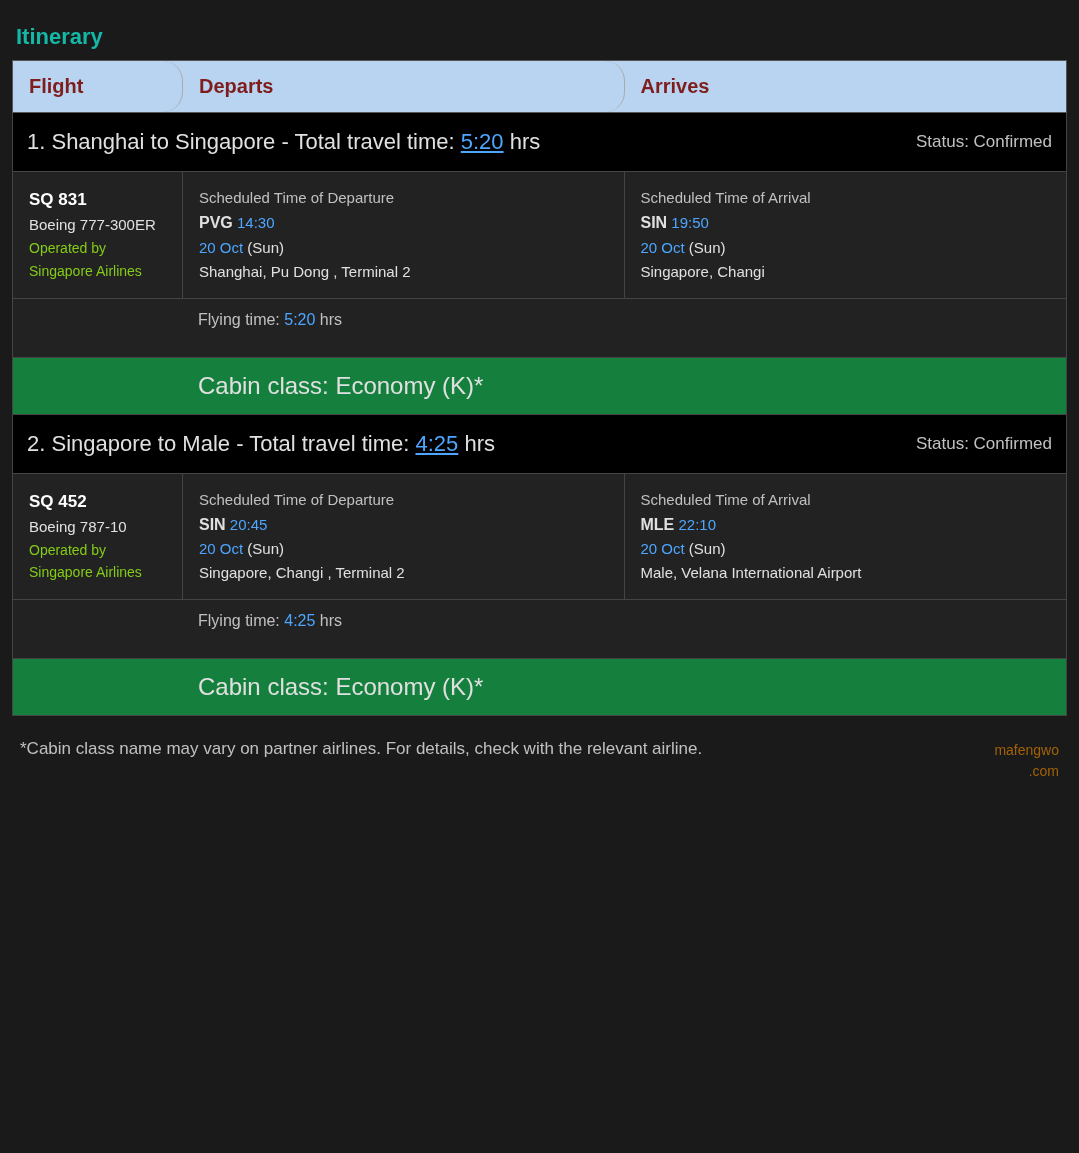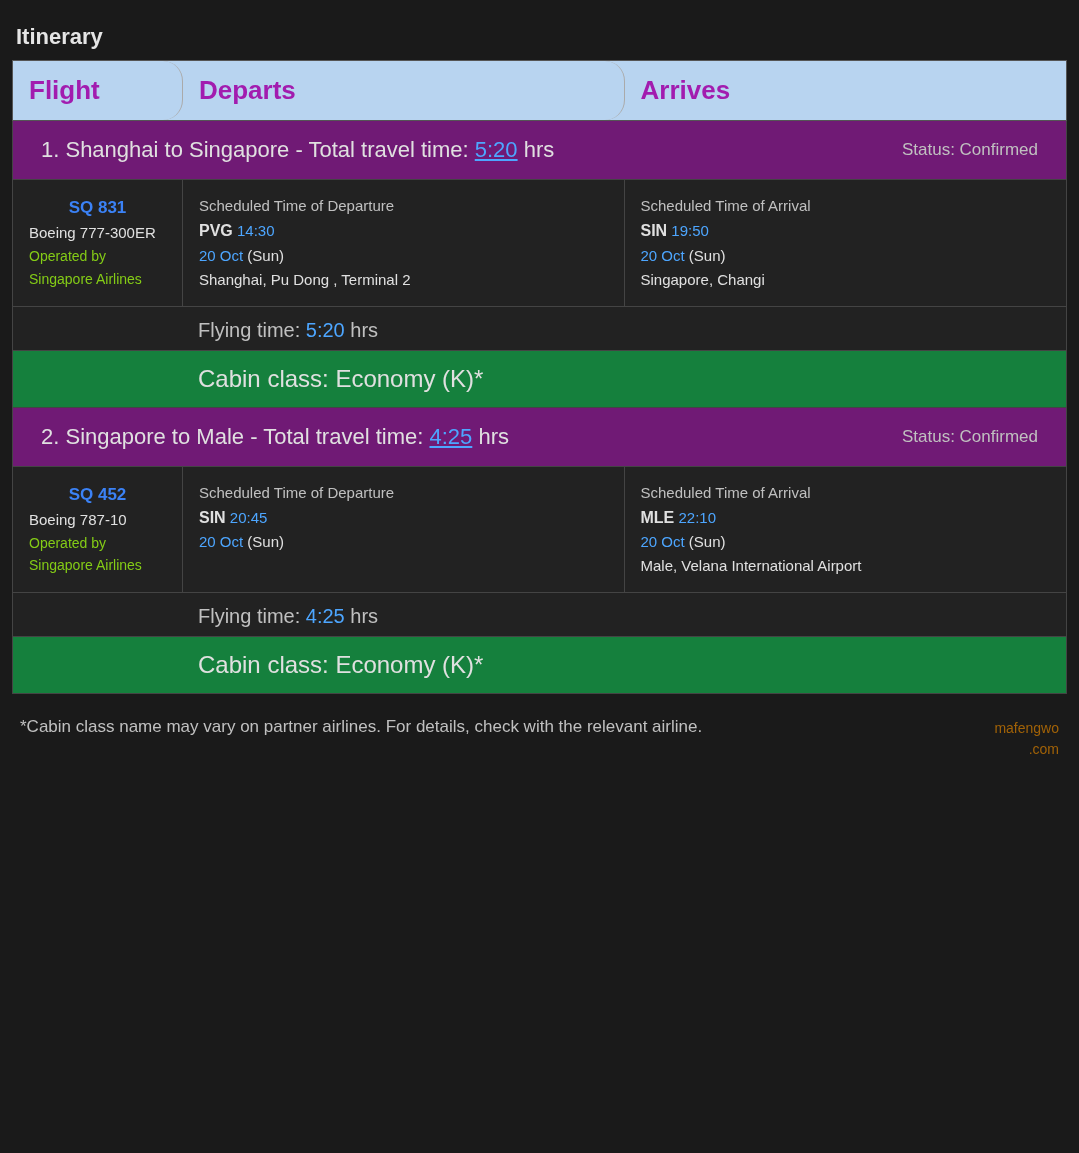--- a/index.html
+++ b/index.html
@@ -8,46 +8,46 @@
       font-family: Arial, sans-serif;
       color: #e0e0e0;
       width: 1079px;
       min-height: 1153px;
     }
     .outer-wrapper {
       background: #1a1a1a;
       padding: 10px 12px 20px 12px;
     }
     .itinerary-title {
-      color: #e5e5e5;
+      color: #14b8a6;
       font-size: 22px;
       font-weight: bold;
       padding: 14px 4px 10px 4px;
     }
     
     .table-header {
       display: grid;
       grid-template-columns: 170px 1fr 1fr;
       background: #b8d4f0;
       border: 1px solid #555;
     }
     .table-header .col {
-      color: #a21caf;
-      font-weight: bold;
-      font-size: 26px;
+      color: #7f1d1d;
+      font-weight: bold;
+      font-size: 20px;
       padding: 14px 16px;
       border-right: 1px solid #aaa;
       border-radius: 20px;
     }
     .table-header .col:last-child { border-right: none; }
 
     
     .section-header {
-      background: #701a75;
-      padding: 16px 28px;
+      background: #000000;
+      padding: 16px 14px;
       display: flex;
       align-items: center;
       justify-content: space-between;
       border: 1px solid #444;
       border-top: none;
     }
     .section-title {
       font-size: 22px;
       color: #e0e0e0;
       font-weight: normal;
@@ -75,22 +75,21 @@
     .flight-col {
       padding: 14px 16px;
       border-right: 1px solid #444;
       font-size: 15px;
       line-height: 1.6;
     }
     .flight-col:last-child { border-right: none; }
     .flight-number {
       font-weight: bold;
       font-size: 17px;
-      color: #3b82f6;
-      text-align: center;
+      color: #ffffff;
     }
     .operated-by {
       color: #84cc16;
       font-size: 14px;
     }
     .scheduled-label {
       color: #c0c0c0;
       font-size: 15px;
     }
     .airport-code {
@@ -100,22 +99,22 @@
     }
     .link {
       color: #4da6ff;
     }
 
     
     .flying-time-row {
       border: 1px solid #444;
       border-top: none;
       background: #222;
-      padding: 12px 14px 8px 185px;
-      font-size: 20px;
+      padding: 12px 14px 28px 185px;
+      font-size: 16px;
       color: #c0c0c0;
     }
 
     
     .cabin-class-row {
       border: 1px solid #444;
       border-top: none;
       background: #15803d;
       padding: 14px 14px 14px 185px;
       font-size: 24px;
@@ -220,20 +219,21 @@
       <div class="flight-col">
         <div class="scheduled-label">Scheduled Time of Departure</div>
         <div>
           <span class="airport-code">SIN</span>
           <span> </span>
           <span class="link">20:45</span>
         </div>
         <div>
           <span class="link">20 Oct</span><span> (Sun)</span>
         </div>
+        <div>Singapore, Changi , Terminal 2</div>
       </div>
 
       <div class="flight-col">
         <div class="scheduled-label">Scheduled Time of Arrival</div>
         <div>
           <span class="airport-code">MLE</span>
           <span> </span>
           <span class="link">22:10</span>
         </div>
         <div>

